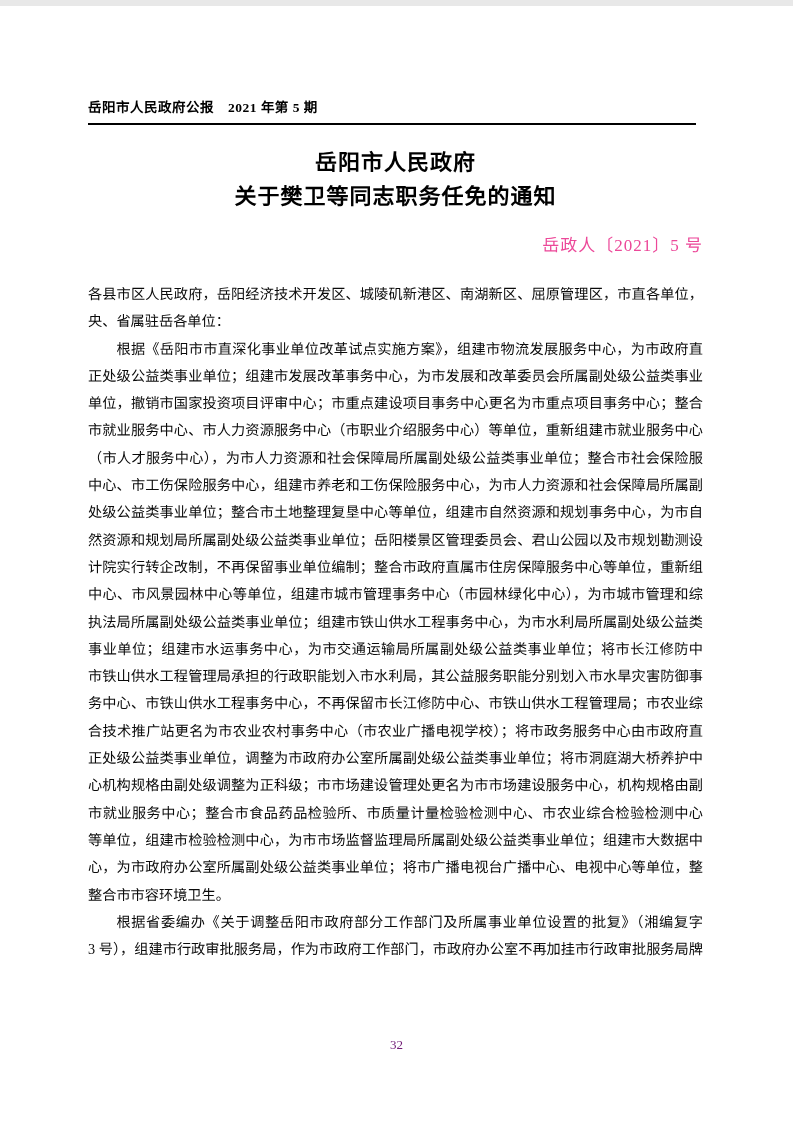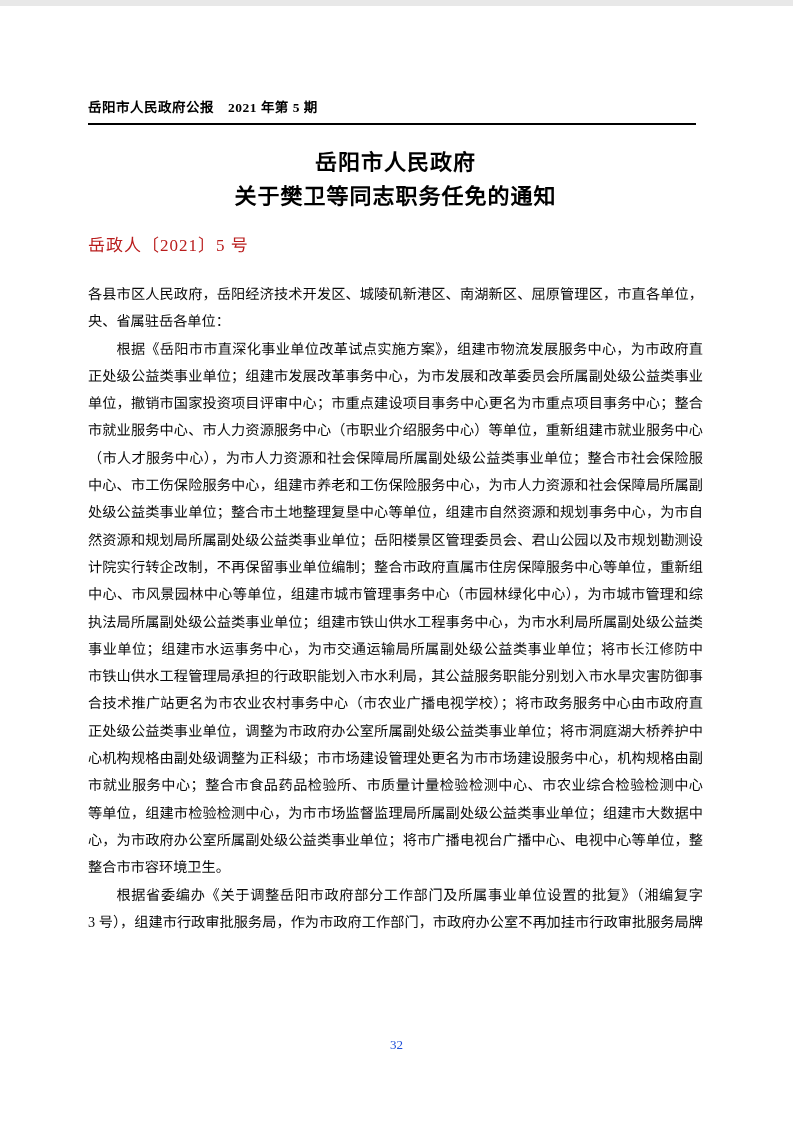--- a/index.html
+++ b/index.html
@@ -47,25 +47,25 @@
       margin-top: 21px;
       text-align: center;
       font-weight: bold;
       font-size: 22px;
       line-height: 34px;
       color: #000;
       letter-spacing: 1px;
     }
     .doc-number {
       margin-top: 17px;
-      text-align: left;
+      text-align: right;
       font-size: 17px;
       font-style: normal;
       letter-spacing: 1px;
-      color: #b91c1c;
+      color: #ec4899;
     }
     
     .body-text {
       margin-top: 25px;
       font-size: 14.2px;
       color: #0a0a0a;
     }
     .line {
       line-height: 27.3px;
       height: 27.3px;
@@ -83,21 +83,21 @@
       text-indent: 2em;
     }
     
     .page-number {
       position: absolute;
       left: 0;
       right: 0;
       top: 1031px;
       text-align: center;
       font-size: 13px;
-      color: #1d4ed8;
+      color: #701a75;
     }
   </style>
 </head>
 <body>
 
 <div class="page">
   <div class="content">
 
     <div class="running-header">
       <span>岳阳市人民政府公报</span><span class="issue">2021 年第 5 期</span>
@@ -120,20 +120,21 @@
         <div class="line fill">市就业服务中心、市人力资源服务中心（市职业介绍服务中心）等单位，重新组建市就业服务中心</div>
         <div class="line fill">（市人才服务中心），为市人力资源和社会保障局所属副处级公益类事业单位；整合市社会保险服务</div>
         <div class="line fill">中心、市工伤保险服务中心，组建市养老和工伤保险服务中心，为市人力资源和社会保障局所属副</div>
         <div class="line fill">处级公益类事业单位；整合市土地整理复垦中心等单位，组建市自然资源和规划事务中心，为市自</div>
         <div class="line fill">然资源和规划局所属副处级公益类事业单位；岳阳楼景区管理委员会、君山公园以及市规划勘测设</div>
         <div class="line fill">计院实行转企改制，不再保留事业单位编制；整合市政府直属市住房保障服务中心等单位，重新组</div>
         <div class="line fill">中心、市风景园林中心等单位，组建市城市管理事务中心（市园林绿化中心），为市城市管理和综合</div>
         <div class="line fill">执法局所属副处级公益类事业单位；组建市铁山供水工程事务中心，为市水利局所属副处级公益类</div>
         <div class="line fill">事业单位；组建市水运事务中心，为市交通运输局所属副处级公益类事业单位；将市长江修防中心、</div>
         <div class="line fill">市铁山供水工程管理局承担的行政职能划入市水利局，其公益服务职能分别划入市水旱灾害防御事</div>
+        <div class="line fill">务中心、市铁山供水工程事务中心，不再保留市长江修防中心、市铁山供水工程管理局；市农业综</div>
         <div class="line fill">合技术推广站更名为市农业农村事务中心（市农业广播电视学校）；将市政务服务中心由市政府直属</div>
         <div class="line fill">正处级公益类事业单位，调整为市政府办公室所属副处级公益类事业单位；将市洞庭湖大桥养护中</div>
         <div class="line fill">心机构规格由副处级调整为正科级；市市场建设管理处更名为市市场建设服务中心，机构规格由副</div>
         <div class="line fill">市就业服务中心；整合市食品药品检验所、市质量计量检验检测中心、市农业综合检验检测中心</div>
         <div class="line fill">等单位，组建市检验检测中心，为市市场监督监理局所属副处级公益类事业单位；组建市大数据中</div>
         <div class="line fill">心，为市政府办公室所属副处级公益类事业单位；将市广播电视台广播中心、电视中心等单位，整</div>
         <div class="line">整合市市容环境卫生。</div>
         <div class="line fill indent">根据省委编办《关于调整岳阳市政府部分工作部门及所属事业单位设置的批复》（湘编复字〔2021〕</div>
         <div class="line fill">3 号），组建市行政审批服务局，作为市政府工作部门，市政府办公室不再加挂市行政审批服务局牌</div>
       </div>

